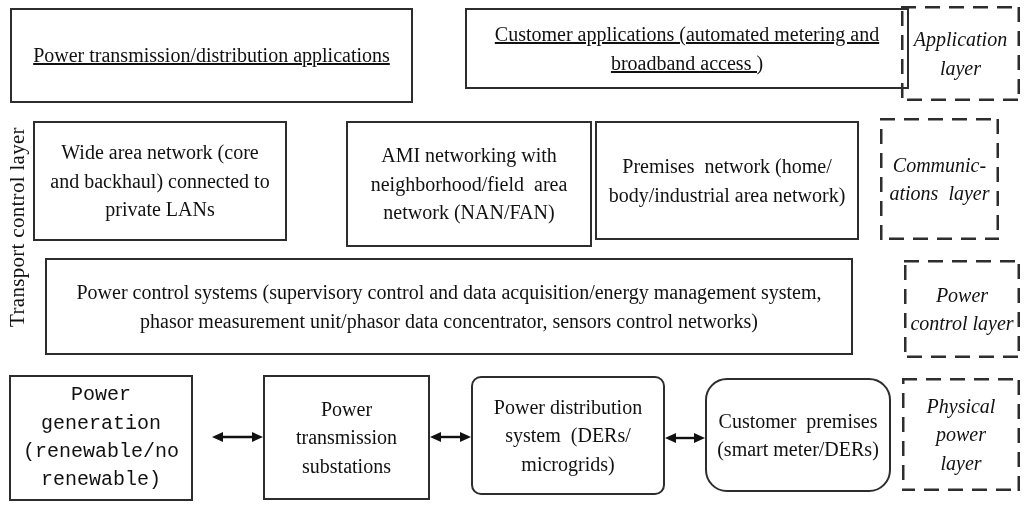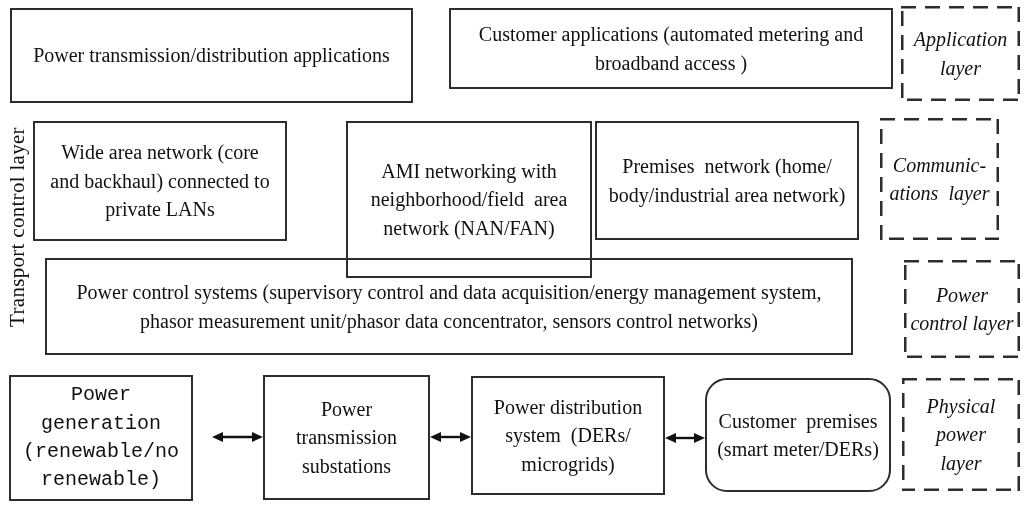--- a/index.html
+++ b/index.html
@@ -27,35 +27,35 @@
   .arrow line{stroke:#111111;stroke-width:2.4;}
   .arrow polygon{fill:#111111;}
 </style>
 </head>
 <body>
 
 <div class="canvas">
 
   <div class="vlabel">Transport control layer</div>
 
-  <div class="box solid" style="left:10px;top:8px;width:403px;height:95px;">Power transmission/distribution applications</div>
-  <div class="box solid" style="left:449px;top:8px;width:444px;height:81px;">Customer applications (automated metering and
+  <div class="box solid" style="left:10px;top:8px;width:403px;height:95px;text-decoration:underline;">Power transmission/distribution applications</div>
+  <div class="box solid" style="left:465px;top:8px;width:444px;height:81px;text-decoration:underline;">Customer applications (automated metering and
 broadband access )</div>
   <div class="box dashed" style="left:901px;top:6px;width:119px;height:95px;">
     <svg class="dash-rect">
         <rect x="0" y="0" width="100%" height="100%"></rect>
       </svg>
     <span class="t">Application
 layer</span>
   </div>
 
   <div class="box solid" style="left:33px;top:121px;width:254px;height:120px;">Wide area network (core
 and backhaul) connected to
 private LANs</div>
-  <div class="box solid" style="left:346px;top:121px;width:246px;height:157px;">AMI networking with
+  <div class="box solid" style="left:346px;top:121px;width:246px;height:126px;">AMI networking with
 neighborhood/field  area
 network (NAN/FAN)</div>
   <div class="box solid" style="left:595px;top:121px;width:264px;height:119px;">Premises  network (home/
 body/industrial area network)</div>
   <div class="box dashed" style="left:880px;top:118px;width:119px;height:122px;">
     <svg class="dash-rect">
         <rect x="0" y="0" width="100%" height="100%"></rect>
       </svg>
     <span class="t">Communic-
 ations  layer</span>
@@ -70,21 +70,21 @@
     <span class="t">Power
 control layer</span>
   </div>
 
   <div class="box solid" style="left:9px;top:375px;width:184px;height:126px;font-family:Liberation Mono, monospace;">Power generation
 (renewable/no
 renewable)</div>
   <div class="box solid" style="left:263px;top:375px;width:167px;height:125px;">Power
 transmission
 substations</div>
-  <div class="box solid" style="left:471px;top:376px;width:194px;height:119px;">Power distribution
+  <div class="box solid" style="left:471px;top:376px;width:194px;height:119px;border-radius:10px;">Power distribution
 system  (DERs/
 microgrids)</div>
   <div class="box solid" style="left:705px;top:378px;width:186px;height:114px;border-radius:22px;">Customer  premises
 (smart meter/DERs)</div>
   <div class="box dashed" style="left:902px;top:378px;width:118px;height:113px;justify-content:center;">
     <svg class="dash-rect">
         <rect x="0" y="0" width="100%" height="100%"></rect>
       </svg>
     <span class="t">Physical
 power

